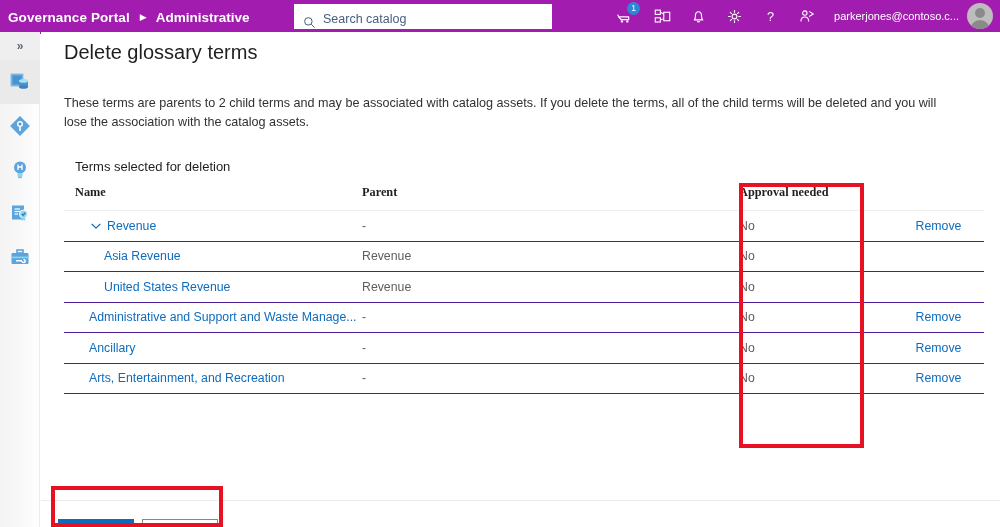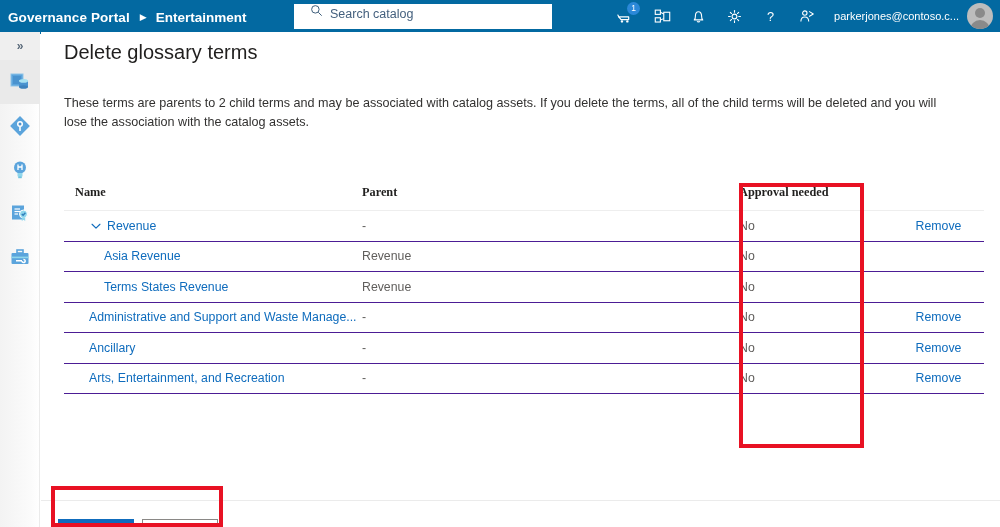--- a/index.html
+++ b/index.html
@@ -10,21 +10,21 @@
     overflow: hidden;
     background: #ffffff;
     font-family: "Liberation Sans", sans-serif;
     -webkit-font-smoothing: antialiased;
   }
 
   
   .topbar {
     position: absolute; top: 0; left: 0;
     width: 1000px; height: 34px;
-    background: #0369a1;
+    background: #a21caf;
     display: flex; align-items: center;
     color: #ffffff;
   }
   .brand {
     display: flex; align-items: center;
     padding-left: 8px;
     height: 32px;
     white-space: nowrap;
   }
   .brand-portal {
@@ -36,22 +36,22 @@
     font-size: 9px; color: #ffffff; line-height: 1;
   }
   .brand-account {
     font-size: 13.5px; font-weight: 600; color: #ffffff;
   }
 
   .search-wrap {
     position: absolute; left: 294px; top: 4px;
     width: 258px; height: 25px;
     background: #ffffff;
-    display: flex; align-items: flex-start;
-    padding-left: 16px;
+    display: flex; align-items: flex-end;
+    padding-left: 9px;
   }
   .search-icon { width: 13px; height: 13px; flex: 0 0 auto; display:block; }
   .search-input {
     border: 0; outline: 0; background: transparent;
     margin-left: 7px;
     font-family: "Liberation Sans", sans-serif;
     font-size: 12.5px; color: #4a5a6a;
     width: 210px; height: 20px; padding: 0;
   }
   .search-input::placeholder { color: #44607e; opacity: 1; }
@@ -206,21 +206,21 @@
   }
 </style>
 </head>
 <body>
 
 <div class="topbar">
 
   <div class="brand">
     <span class="brand-portal">Governance Portal</span>
     <span class="brand-sep">▶</span>
-    <span class="brand-account">Entertainment</span>
+    <span class="brand-account">Administrative</span>
   </div>
 
   <div class="search-wrap">
     <svg class="search-icon" viewBox="0 0 16 16">
       <circle cx="6.6" cy="6.6" r="4.6" fill="none" stroke="#3b5a77" stroke-width="1.2"></circle>
       <line x1="10.2" y1="10.2" x2="14.4" y2="14.4" stroke="#3b5a77" stroke-width="1.2"></line>
     </svg>
     <input class="search-input" type="text" placeholder="Search catalog" style="">
   </div>
 
@@ -344,20 +344,21 @@
     </svg>
   </div>
 </div>
 
 <div class="main">
 
   <div class="page-title">Delete glossary terms</div>
 
   <div class="desc">These terms are parents to 2 child terms and may be associated with catalog assets. If you delete the terms, all of the child terms will be deleted and you will lose the association with the catalog assets.</div>
 
+  <div class="table-caption">Terms selected for deletion</div>
 
   <table class="tbl">
     <thead>
       <tr>
         <th class="col-name">Name</th>
         <th class="col-parent">Parent</th>
         <th class="col-approval">Approval needed</th>
         <th class="col-action"></th>
       </tr>
     </thead>
@@ -388,21 +389,21 @@
         <td class="col-parent">Revenue</td>
         <td class="col-approval">No</td>
         <td class="col-action">
           <span class="link"></span>
         </td>
       </tr>
 
       <tr>
         <td class="col-name">
           <span class="name-cell indent-1">
-            <span class="link">Terms States Revenue</span>
+            <span class="link">United States Revenue</span>
           </span>
         </td>
         <td class="col-parent">Revenue</td>
         <td class="col-approval">No</td>
         <td class="col-action">
           <span class="link"></span>
         </td>
       </tr>
 
 

